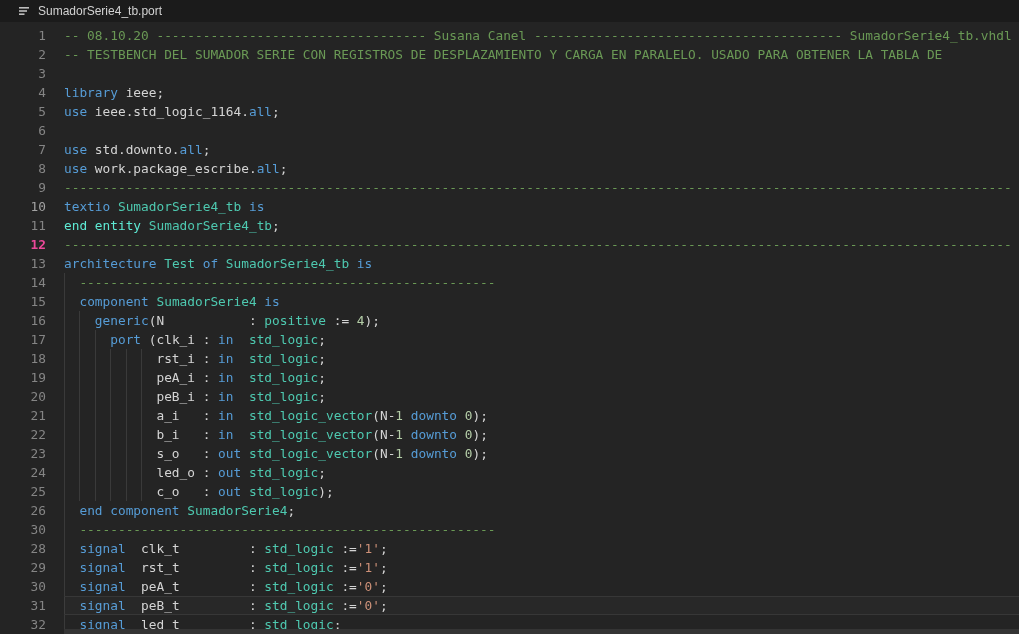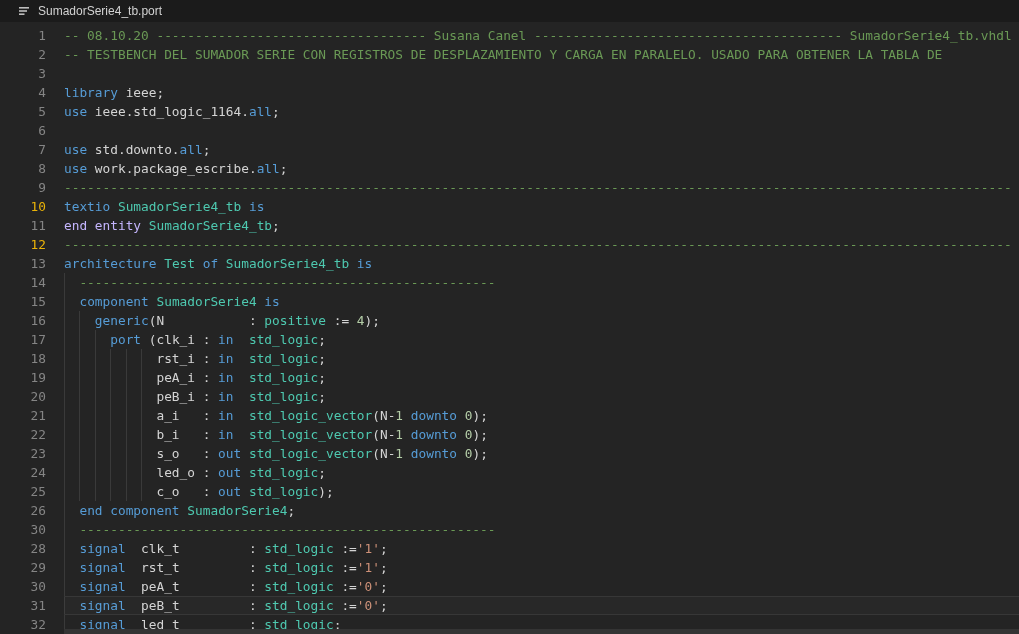--- a/index.html
+++ b/index.html
@@ -40,23 +40,23 @@
     <div id="lines">
         <div class="line"><span class="ln" style="color: rgb(133, 133, 133);">1</span><span class="code"><span class="tok" style="color: rgb(106, 153, 85);">-- 08.10.20 ----------------------------------- Susana Canel ---------------------------------------- SumadorSerie4_tb.vhdl</span></span></div>
         <div class="line"><span class="ln" style="color: rgb(133, 133, 133);">2</span><span class="code"><span class="tok" style="color: rgb(106, 153, 85);">-- TESTBENCH DEL SUMADOR SERIE CON REGISTROS DE DESPLAZAMIENTO Y CARGA EN PARALELO. USADO PARA OBTENER LA TABLA DE</span></span></div>
         <div class="line"><span class="ln" style="color: rgb(133, 133, 133);">3</span></div>
         <div class="line"><span class="ln" style="color: rgb(133, 133, 133);">4</span><span class="code"><span class="tok" style="color: rgb(86, 156, 214);">library</span><span class="tok" style="color: rgb(212, 212, 212);"> ieee;</span></span></div>
         <div class="line"><span class="ln" style="color: rgb(133, 133, 133);">5</span><span class="code"><span class="tok" style="color: rgb(86, 156, 214);">use</span><span class="tok" style="color: rgb(212, 212, 212);"> ieee.std_logic_1164.</span><span class="tok" style="color: rgb(86, 156, 214);">all</span><span class="tok" style="color: rgb(212, 212, 212);">;</span></span></div>
         <div class="line"><span class="ln" style="color: rgb(133, 133, 133);">6</span></div>
         <div class="line"><span class="ln" style="color: rgb(133, 133, 133);">7</span><span class="code"><span class="tok" style="color: rgb(86, 156, 214);">use</span><span class="tok" style="color: rgb(212, 212, 212);"> std.downto.</span><span class="tok" style="color: rgb(86, 156, 214);">all</span><span class="tok" style="color: rgb(212, 212, 212);">;</span></span></div>
         <div class="line"><span class="ln" style="color: rgb(133, 133, 133);">8</span><span class="code"><span class="tok" style="color: rgb(86, 156, 214);">use</span><span class="tok" style="color: rgb(212, 212, 212);"> work.package_escribe.</span><span class="tok" style="color: rgb(86, 156, 214);">all</span><span class="tok" style="color: rgb(212, 212, 212);">;</span></span></div>
         <div class="line"><span class="ln" style="color: rgb(133, 133, 133);">9</span><span class="code"><span class="tok" style="color: rgb(106, 153, 85);">---------------------------------------------------------------------------------------------------------------------------</span></span></div>
-        <div class="line"><span class="ln" style="color: #eab308;">10</span><span class="code"><span class="tok" style="color: rgb(86, 156, 214);">textio</span><span class="tok" style="color: rgb(212, 212, 212);"> </span><span class="tok" style="color: rgb(78, 201, 176);">SumadorSerie4_tb</span><span class="tok" style="color: rgb(86, 156, 214);"> is</span></span></div>
-        <div class="line"><span class="ln" style="color: rgb(133, 133, 133);">11</span><span class="code"><span class="tok" style="color: #c4b5fd;">end entity</span><span class="tok" style="color: rgb(212, 212, 212);"> </span><span class="tok" style="color: rgb(78, 201, 176);">SumadorSerie4_tb</span><span class="tok" style="color: rgb(212, 212, 212);">;</span></span></div>
-        <div class="line"><span class="ln" style="color: #eab308;">12</span><span class="code"><span class="tok" style="color: rgb(106, 153, 85);">---------------------------------------------------------------------------------------------------------------------------</span></span></div>
+        <div class="line"><span class="ln" style="color: #a3a3a3;">10</span><span class="code"><span class="tok" style="color: rgb(86, 156, 214);">textio</span><span class="tok" style="color: rgb(212, 212, 212);"> </span><span class="tok" style="color: rgb(78, 201, 176);">SumadorSerie4_tb</span><span class="tok" style="color: rgb(86, 156, 214);"> is</span></span></div>
+        <div class="line"><span class="ln" style="color: rgb(133, 133, 133);">11</span><span class="code"><span class="tok" style="color: #5eead4;">end entity</span><span class="tok" style="color: rgb(212, 212, 212);"> </span><span class="tok" style="color: rgb(78, 201, 176);">SumadorSerie4_tb</span><span class="tok" style="color: rgb(212, 212, 212);">;</span></span></div>
+        <div class="line"><span class="ln" style="color: #ec4899; font-weight: bold;">12</span><span class="code"><span class="tok" style="color: rgb(106, 153, 85);">---------------------------------------------------------------------------------------------------------------------------</span></span></div>
         <div class="line"><span class="ln" style="color: rgb(133, 133, 133);">13</span><span class="code"><span class="tok" style="color: rgb(86, 156, 214);">architecture</span><span class="tok" style="color: rgb(212, 212, 212);"> </span><span class="tok" style="color: rgb(78, 201, 176);">Test</span><span class="tok" style="color: rgb(86, 156, 214);"> of</span><span class="tok" style="color: rgb(212, 212, 212);"> </span><span class="tok" style="color: rgb(78, 201, 176);">SumadorSerie4_tb</span><span class="tok" style="color: rgb(86, 156, 214);"> is</span></span></div>
         <div class="line"><span class="ln" style="color: rgb(133, 133, 133);">14</span><span class="guide" style="left: 64px; background: rgb(58, 58, 58);"></span><span class="code"><span class="tok" style="color: rgb(106, 153, 85);">  ------------------------------------------------------</span></span></div>
         <div class="line"><span class="ln" style="color: rgb(133, 133, 133);">15</span><span class="guide" style="left: 64px; background: rgb(58, 58, 58);"></span><span class="code"><span class="tok" style="color: rgb(212, 212, 212);">  </span><span class="tok" style="color: rgb(86, 156, 214);">component</span><span class="tok" style="color: rgb(212, 212, 212);"> </span><span class="tok" style="color: rgb(78, 201, 176);">SumadorSerie4</span><span class="tok" style="color: rgb(86, 156, 214);"> is</span></span></div>
         <div class="line"><span class="ln" style="color: rgb(133, 133, 133);">16</span><span class="guide" style="left: 64px; background: rgb(58, 58, 58);"></span><span class="guide" style="left: 79.412px; background: rgb(58, 58, 58);"></span><span class="code"><span class="tok" style="color: rgb(212, 212, 212);">    </span><span class="tok" style="color: rgb(86, 156, 214);">generic</span><span class="tok" style="color: rgb(212, 212, 212);">(N           : </span><span class="tok" style="color: rgb(78, 201, 176);">positive</span><span class="tok" style="color: rgb(212, 212, 212);"> := </span><span class="tok" style="color: rgb(181, 206, 168);">4</span><span class="tok" style="color: rgb(212, 212, 212);">);</span></span></div>
         <div class="line"><span class="ln" style="color: rgb(133, 133, 133);">17</span><span class="guide" style="left: 64px; background: rgb(58, 58, 58);"></span><span class="guide" style="left: 79.412px; background: rgb(58, 58, 58);"></span><span class="guide" style="left: 94.824px; background: rgb(58, 58, 58);"></span><span class="code"><span class="tok" style="color: rgb(212, 212, 212);">      </span><span class="tok" style="color: rgb(86, 156, 214);">port</span><span class="tok" style="color: rgb(212, 212, 212);"> (clk_i : </span><span class="tok" style="color: rgb(86, 156, 214);">in</span><span class="tok" style="color: rgb(212, 212, 212);">  </span><span class="tok" style="color: rgb(78, 201, 176);">std_logic</span><span class="tok" style="color: rgb(212, 212, 212);">;</span></span></div>
         <div class="line"><span class="ln" style="color: rgb(133, 133, 133);">18</span><span class="guide" style="left: 64px; background: rgb(58, 58, 58);"></span><span class="guide" style="left: 79.412px; background: rgb(58, 58, 58);"></span><span class="guide" style="left: 94.824px; background: rgb(58, 58, 58);"></span><span class="guide" style="left: 110.236px; background: rgb(58, 58, 58);"></span><span class="guide" style="left: 125.648px; background: rgb(58, 58, 58);"></span><span class="guide" style="left: 141.06px; background: rgb(58, 58, 58);"></span><span class="code"><span class="tok" style="color: rgb(212, 212, 212);">            rst_i : </span><span class="tok" style="color: rgb(86, 156, 214);">in</span><span class="tok" style="color: rgb(212, 212, 212);">  </span><span class="tok" style="color: rgb(78, 201, 176);">std_logic</span><span class="tok" style="color: rgb(212, 212, 212);">;</span></span></div>
         <div class="line"><span class="ln" style="color: rgb(133, 133, 133);">19</span><span class="guide" style="left: 64px; background: rgb(58, 58, 58);"></span><span class="guide" style="left: 79.412px; background: rgb(58, 58, 58);"></span><span class="guide" style="left: 94.824px; background: rgb(58, 58, 58);"></span><span class="guide" style="left: 110.236px; background: rgb(58, 58, 58);"></span><span class="guide" style="left: 125.648px; background: rgb(58, 58, 58);"></span><span class="guide" style="left: 141.06px; background: rgb(58, 58, 58);"></span><span class="code"><span class="tok" style="color: rgb(212, 212, 212);">            peA_i : </span><span class="tok" style="color: rgb(86, 156, 214);">in</span><span class="tok" style="color: rgb(212, 212, 212);">  </span><span class="tok" style="color: rgb(78, 201, 176);">std_logic</span><span class="tok" style="color: rgb(212, 212, 212);">;</span></span></div>
         <div class="line"><span class="ln" style="color: rgb(133, 133, 133);">20</span><span class="guide" style="left: 64px; background: rgb(58, 58, 58);"></span><span class="guide" style="left: 79.412px; background: rgb(58, 58, 58);"></span><span class="guide" style="left: 94.824px; background: rgb(58, 58, 58);"></span><span class="guide" style="left: 110.236px; background: rgb(58, 58, 58);"></span><span class="guide" style="left: 125.648px; background: rgb(58, 58, 58);"></span><span class="guide" style="left: 141.06px; background: rgb(58, 58, 58);"></span><span class="code"><span class="tok" style="color: rgb(212, 212, 212);">            peB_i : </span><span class="tok" style="color: rgb(86, 156, 214);">in</span><span class="tok" style="color: rgb(212, 212, 212);">  </span><span class="tok" style="color: rgb(78, 201, 176);">std_logic</span><span class="tok" style="color: rgb(212, 212, 212);">;</span></span></div>
         <div class="line"><span class="ln" style="color: rgb(133, 133, 133);">21</span><span class="guide" style="left: 64px; background: rgb(58, 58, 58);"></span><span class="guide" style="left: 79.412px; background: rgb(58, 58, 58);"></span><span class="guide" style="left: 94.824px; background: rgb(58, 58, 58);"></span><span class="guide" style="left: 110.236px; background: rgb(58, 58, 58);"></span><span class="guide" style="left: 125.648px; background: rgb(58, 58, 58);"></span><span class="guide" style="left: 141.06px; background: rgb(58, 58, 58);"></span><span class="code"><span class="tok" style="color: rgb(212, 212, 212);">            a_i   : </span><span class="tok" style="color: rgb(86, 156, 214);">in</span><span class="tok" style="color: rgb(212, 212, 212);">  </span><span class="tok" style="color: rgb(78, 201, 176);">std_logic_vector</span><span class="tok" style="color: rgb(212, 212, 212);">(N-</span><span class="tok" style="color: rgb(181, 206, 168);">1</span><span class="tok" style="color: rgb(212, 212, 212);"> </span><span class="tok" style="color: rgb(86, 156, 214);">downto</span><span class="tok" style="color: rgb(212, 212, 212);"> </span><span class="tok" style="color: rgb(181, 206, 168);">0</span><span class="tok" style="color: rgb(212, 212, 212);">);</span></span></div>
         <div class="line"><span class="ln" style="color: rgb(133, 133, 133);">22</span><span class="guide" style="left: 64px; background: rgb(58, 58, 58);"></span><span class="guide" style="left: 79.412px; background: rgb(58, 58, 58);"></span><span class="guide" style="left: 94.824px; background: rgb(58, 58, 58);"></span><span class="guide" style="left: 110.236px; background: rgb(58, 58, 58);"></span><span class="guide" style="left: 125.648px; background: rgb(58, 58, 58);"></span><span class="guide" style="left: 141.06px; background: rgb(58, 58, 58);"></span><span class="code"><span class="tok" style="color: rgb(212, 212, 212);">            b_i   : </span><span class="tok" style="color: rgb(86, 156, 214);">in</span><span class="tok" style="color: rgb(212, 212, 212);">  </span><span class="tok" style="color: rgb(78, 201, 176);">std_logic_vector</span><span class="tok" style="color: rgb(212, 212, 212);">(N-</span><span class="tok" style="color: rgb(181, 206, 168);">1</span><span class="tok" style="color: rgb(212, 212, 212);"> </span><span class="tok" style="color: rgb(86, 156, 214);">downto</span><span class="tok" style="color: rgb(212, 212, 212);"> </span><span class="tok" style="color: rgb(181, 206, 168);">0</span><span class="tok" style="color: rgb(212, 212, 212);">);</span></span></div>

